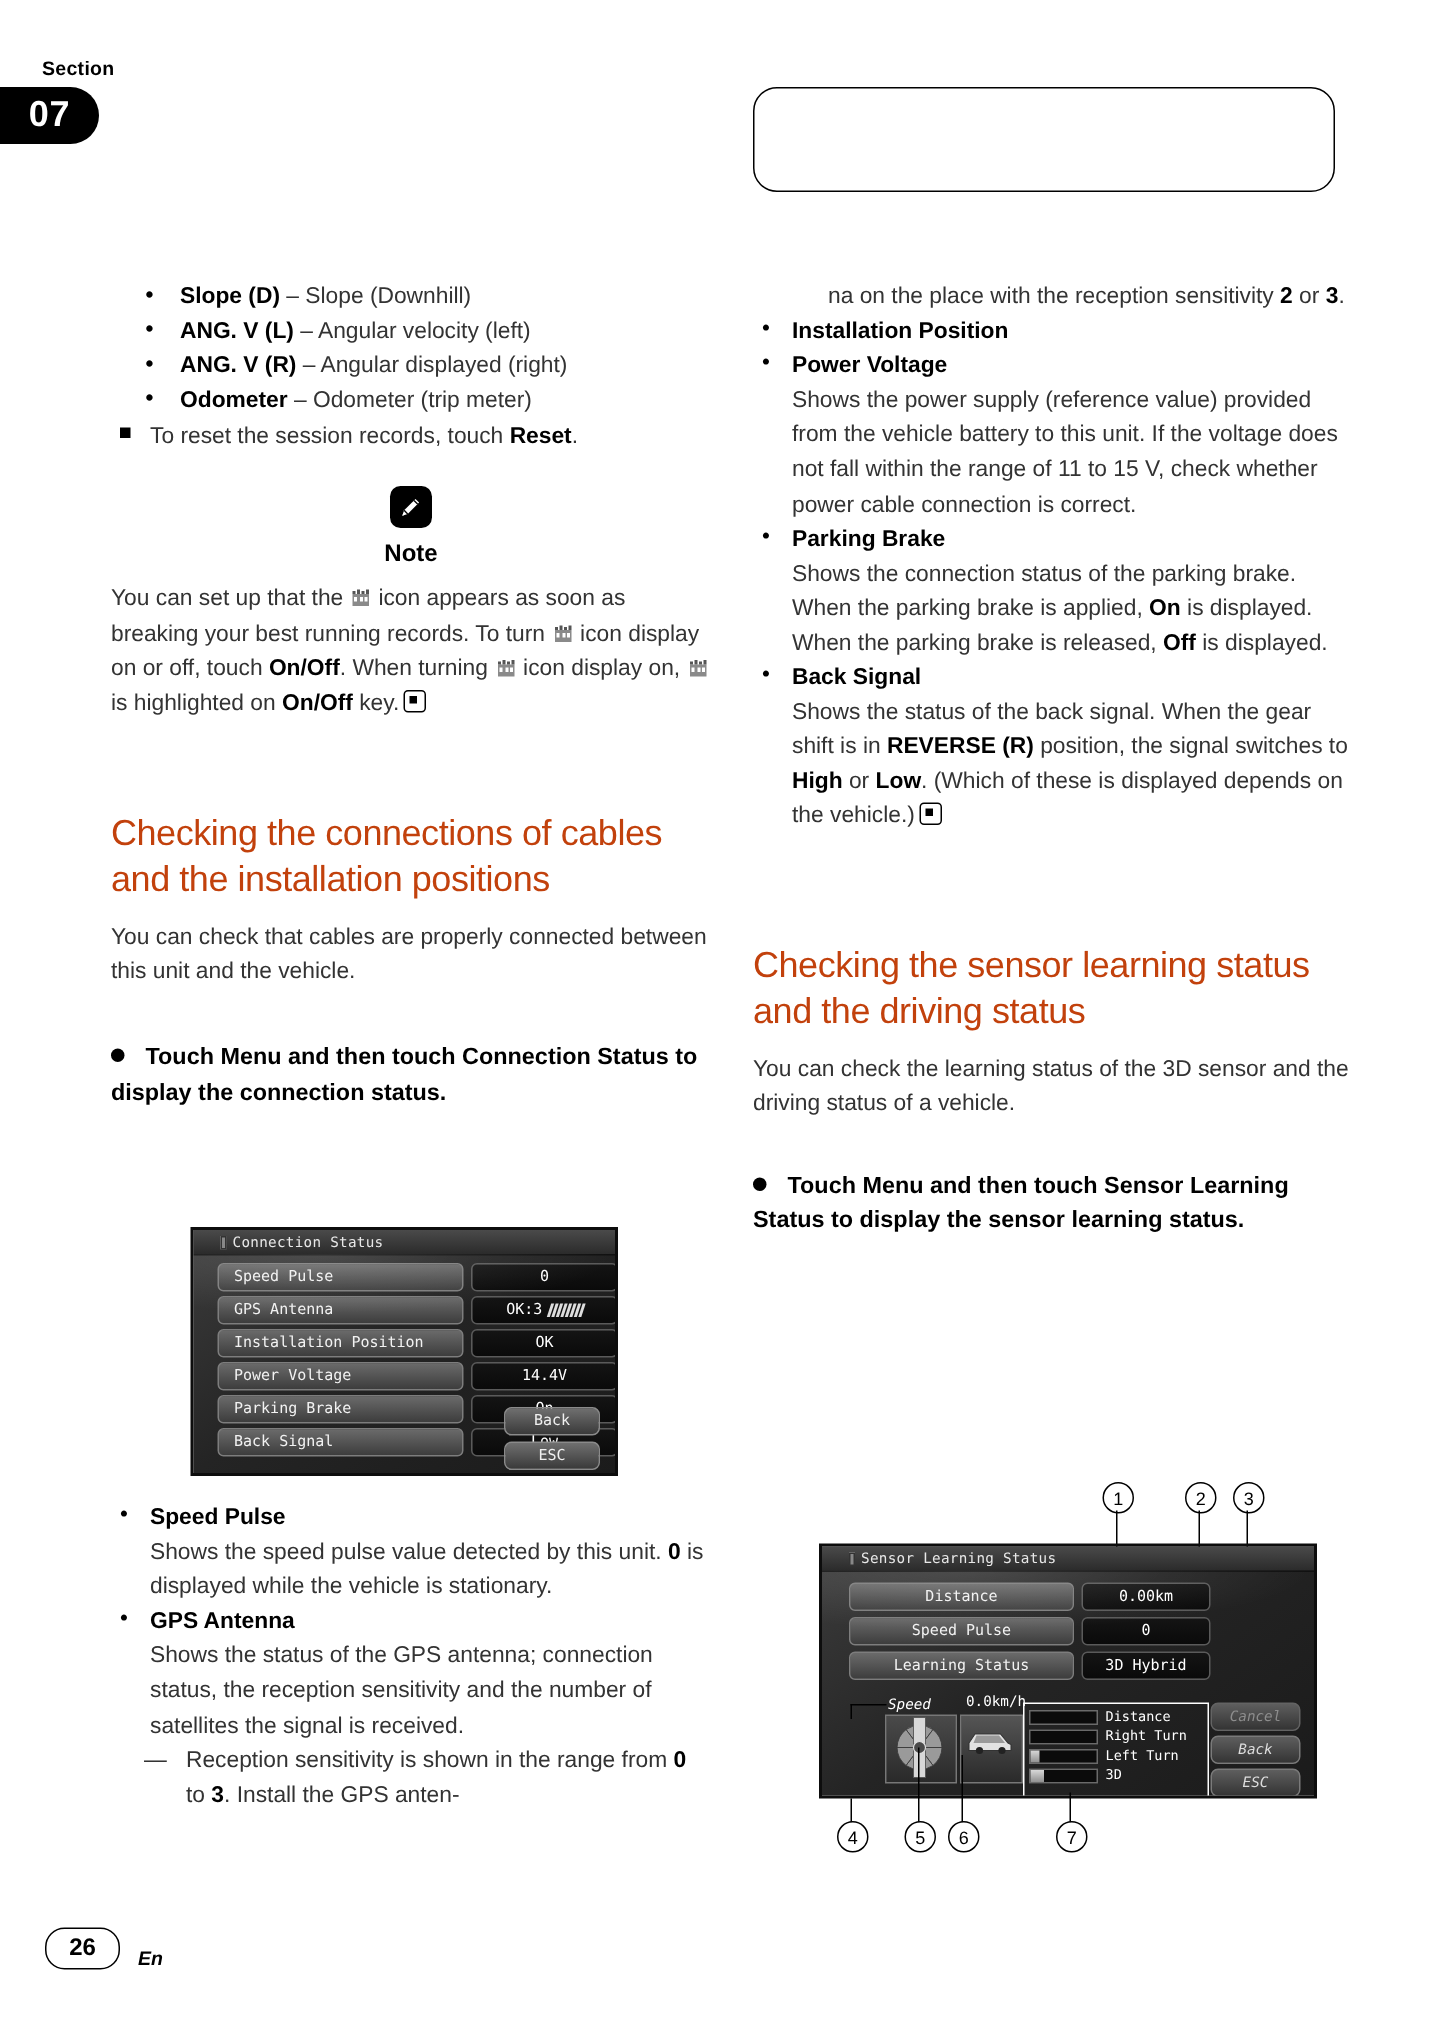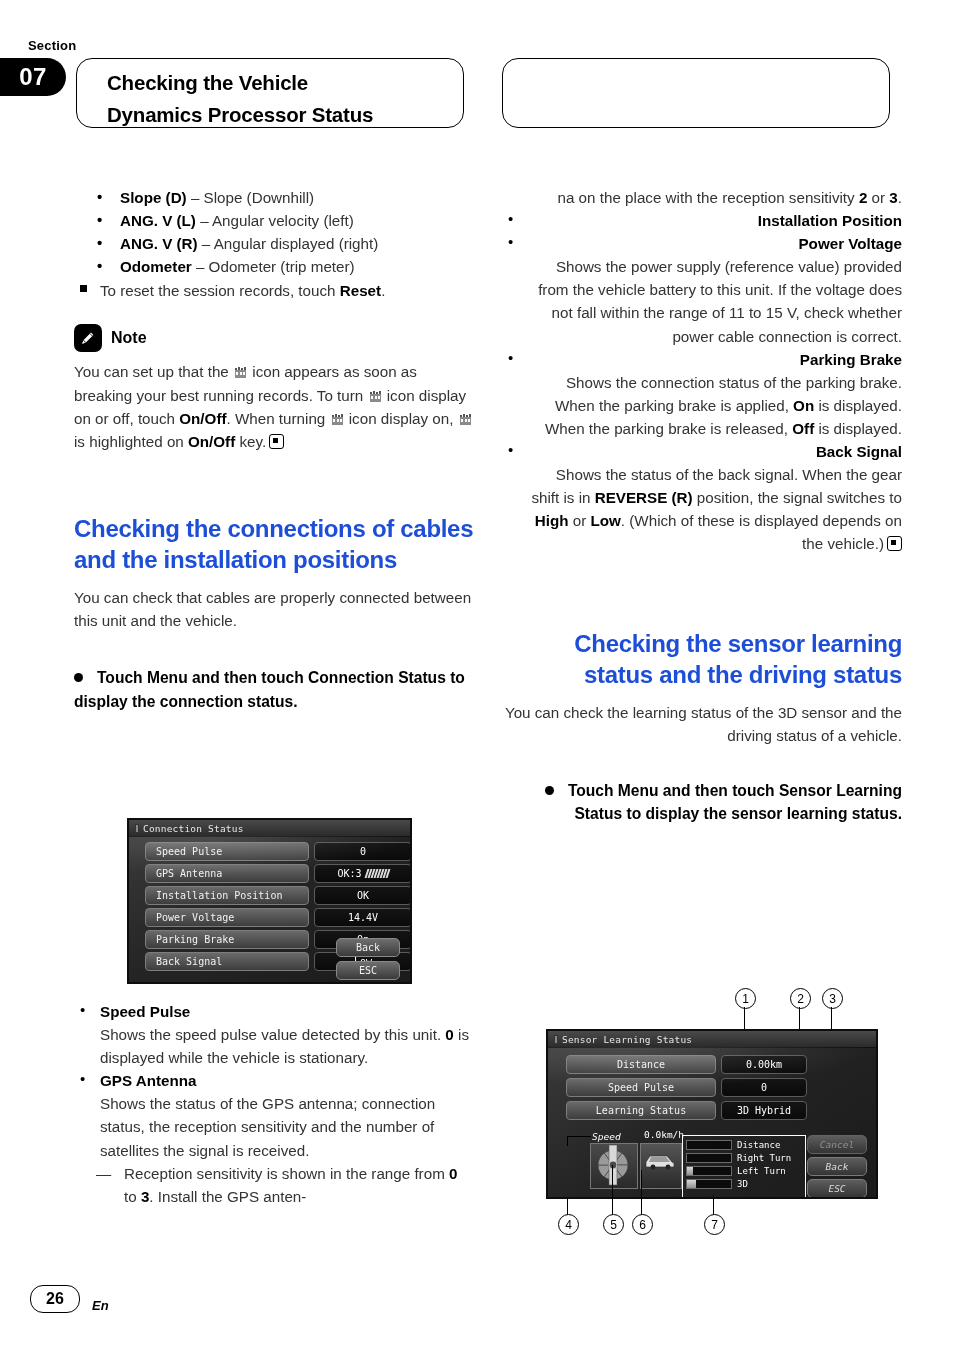--- a/index.html
+++ b/index.html
@@ -44,21 +44,21 @@
     position:absolute; left:502px; top:58px;
     width:388px; height:70px;
     border:1.4px solid #000;
     border-radius:16px;
     box-sizing:border-box;
   }
 
   
   .col { position:absolute; width:400px; }
   .col-left  { left:74px;  top:186px; }
-  .col-right { left:502px; top:186px;text-align:right; }
+  .col-right { left:502px; top:186px; }
 
   p, ul, li { margin:0; padding:0; }
 
   .body-txt {
     font-size:15.2px; line-height:1.52; color:#333;
     font-family:"Liberation Sans", sans-serif;
   }
   .b { font-weight:bold; color:#000; }
 
   
@@ -100,21 +100,21 @@
   .sq-item {
     position:relative; padding-left:26px;
     font-size:15.2px; line-height:1.52; color:#333;
   }
   .sq-item .sq {
     position:absolute; left:6px; top:6px;
     width:7px; height:7px; background:#000;
   }
 
   
-  .note-head { display:flex; align-items:center; gap:9px; margin-top:22px; }
+  .note-head { display:flex; align-items:center; gap:9px; margin-top:22px;flex-direction:column; }
   .note-icon {
     width:28px; height:28px; background:#000; border-radius:7px;
     display:flex; align-items:center; justify-content:center;
   }
   .note-title { font-size:16px; font-weight:bold; }
   .note-body { margin-top:8px; }
 
   .ico-inline {
     display:inline-block; width:13px; height:13px;
     vertical-align:-2px; margin:0 1px;
@@ -124,22 +124,22 @@
     border:1.4px solid #000; border-radius:3px;
     position:relative; vertical-align:-2px; margin-left:3px;
   }
   .endmark::after {
     content:""; position:absolute; left:3px; top:3px;
     width:5px; height:5px; background:#000;
   }
 
   
   .h2 {
-    font-size:24px; font-weight:bold; line-height:1.3;
-    letter-spacing:-.3px; color:#1d4ed8;
+    font-size:24px; font-weight:normal; line-height:1.3;
+    letter-spacing:-.3px; color:#c2410c;
   }
 
   
   .proc {
     font-size:15.6px; font-weight:bold; line-height:1.5; color:#000;
     position:relative;
   }
   .proc .rbul {
     display:inline-block; width:9px; height:9px; border-radius:50%;
     background:#000; margin-right:14px; vertical-align:1px;
@@ -152,21 +152,21 @@
     border:2px solid #0d0d0d;
     box-sizing:border-box;
     font-family:"DejaVu Sans Mono", monospace;
     overflow:hidden;
   }
   .dev .titlebar {
     height:16px;
     background:linear-gradient(180deg,#4a4a4a,#2b2b2b);
     border-bottom:1px solid #111;
     color:#e8e8e8; font-size:9.5px;
-    display:flex; align-items:center; padding-left:6px;
+    display:flex; align-items:center; padding-left:18px;
     letter-spacing:.2px;
   }
   .dev .titlebar .grip {
     width:4px; height:9px; background:#888; margin-right:4px;
     box-shadow:0 0 0 1px #333 inset;
   }
   .dev .sheen {
     position:absolute; left:0; top:16px; width:100%; height:40px;
     background:radial-gradient(ellipse at 30% 0%, rgba(255,255,255,.13), rgba(255,255,255,0) 70%);
     pointer-events:none;
@@ -306,24 +306,20 @@
   }
 </style>
 </head>
 <body>
 
 <div class="page">
 
   <div class="section-word">Section</div>
   <div class="section-tab">07</div>
 
-  <div class="title-box">
-    <div class="t">Checking the Vehicle</div>
-    <div class="t">Dynamics Processor Status</div>
-  </div>
 
   <div class="blank-box"></div>
 
   <div class="col col-left">
 
     <ul class="blist">
       <li>
         <span class="bullet">•</span>
         <span class="term">Slope (D)</span><span> – Slope (Downhill)</span>
       </li>

